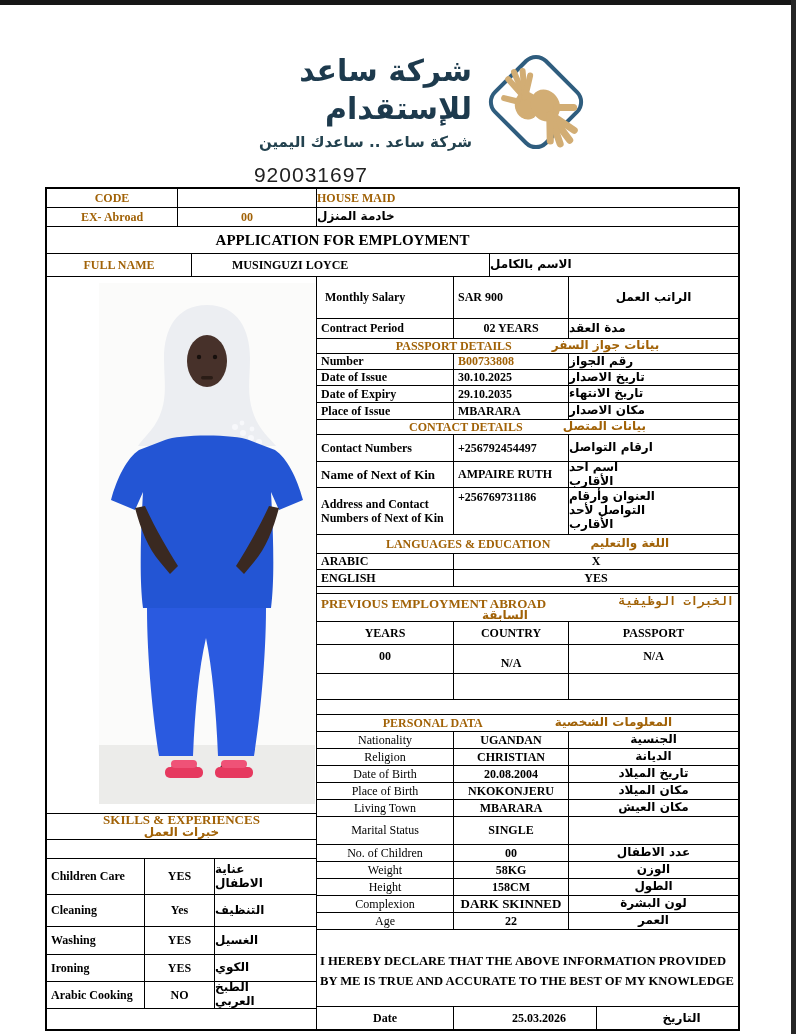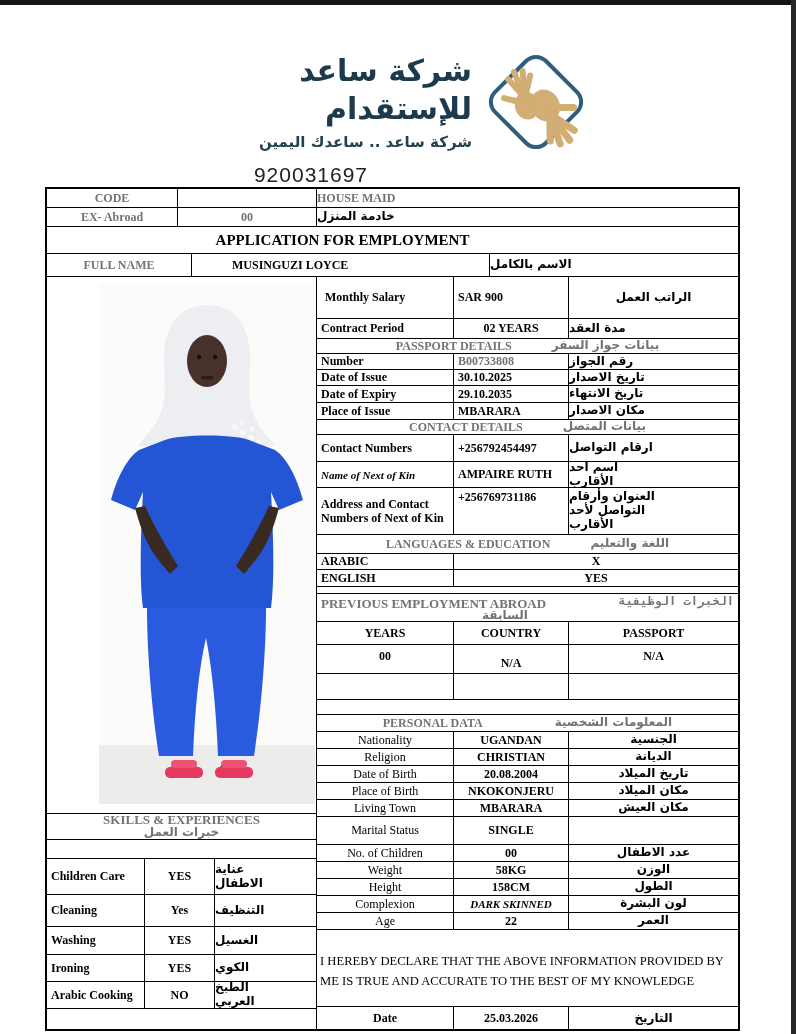--- a/index.html
+++ b/index.html
@@ -12,25 +12,25 @@
   .letterhead-text{position:absolute;left:150px;top:52px;width:322px;text-align:right;direction:rtl;}
   .company-name{font-family:"DejaVu Sans", sans-serif;font-weight:bold;font-size:30px;color:#1d3a4d;line-height:1.25;}
   .tagline{font-family:"DejaVu Sans", sans-serif;font-weight:bold;font-size:15px;color:#23424f;margin-top:6px;}
   .phone{direction:ltr;text-align:center;font-family:"Liberation Sans", sans-serif;font-size:21px;color:#222;margin-top:12px;letter-spacing:1px;}
   .logo{position:absolute;left:476px;top:42px;}
 
   
   .form{position:absolute;left:45px;top:187px;width:695px;height:844px;border:2px solid #000;box-sizing:border-box;
         font-size:12px;}
   .row{display:flex;border-bottom:1.5px solid #000;box-sizing:border-box;}
-  .row.nb{border-bottom:none;}
+  .row.nb{border-bottom:none;gap:28px;}
   .cell{border-right:1.5px solid #000;box-sizing:border-box;display:flex;align-items:center;overflow:hidden;}
   .cell.last{border-right:none;}
   .bold{font-weight:bold;}
-  .red{color:#737373;}
+  .red{color:#a16207;}
   .ctr{justify-content:center;text-align:center;}
   .lft{justify-content:flex-start;padding-left:4px;}
   .rgt{justify-content:flex-end;padding-right:4px;text-align:left;}
   .ar{font-family:"DejaVu Sans", sans-serif;direction:rtl;font-size:12px;font-weight:bold;line-height:1.15;}
   .ar-narrow span{display:inline-block;max-width:95px;}
   .ar-kin span{display:inline-block;max-width:62px;}
 
   .sec-head{display:flex;justify-content:center;align-items:center;gap:40px;font-weight:bold;}
   .sec-head .ar{font-size:12px;}
   .gap-lg{gap:72px;}
@@ -47,23 +47,23 @@
   .f1{width:145px;} .f2{width:262px;margin-left:36px;}            
   .r1{width:137px;} .r2{width:115px;}            
   .s1{width:98px;}  .s2{width:70px;}             
 
   .emp-title{position:relative;font-weight:bold;}
   .emp-title .t-en{position:absolute;left:4px;top:2px;}
   .emp-title .t-sub{position:absolute;left:165px;top:15px;}
   .emp-title .t-ar{position:absolute;right:4px;top:2px;font-family:Liberation Mono, monospace;}
 
   .skills-title{flex-direction:column;justify-content:center;line-height:1.05;}
-  .decl{font-size:12.6px;font-weight:normal;line-height:1.55;padding:22px 2px 0 3px;display:block;}
+  .decl{font-size:12.6px;font-weight:bold;line-height:1.55;padding:22px 2px 0 3px;display:block;}
   .app-title{font-size:15px;font-weight:bold;justify-content:center;display:flex;align-items:center;padding-right:100px;}
-  .sm{font-size:11px;font-style:italic;}
+  .sm{font-size:13px;}
 </style>
 </head>
 <body>
 
 <div class="page">
   <div class="scan-edge-top"></div>
   <div class="scan-edge-right"></div>
 
   <div class="letterhead-text">
     <div class="company-name">شركة ساعد للإستقدام</div>

